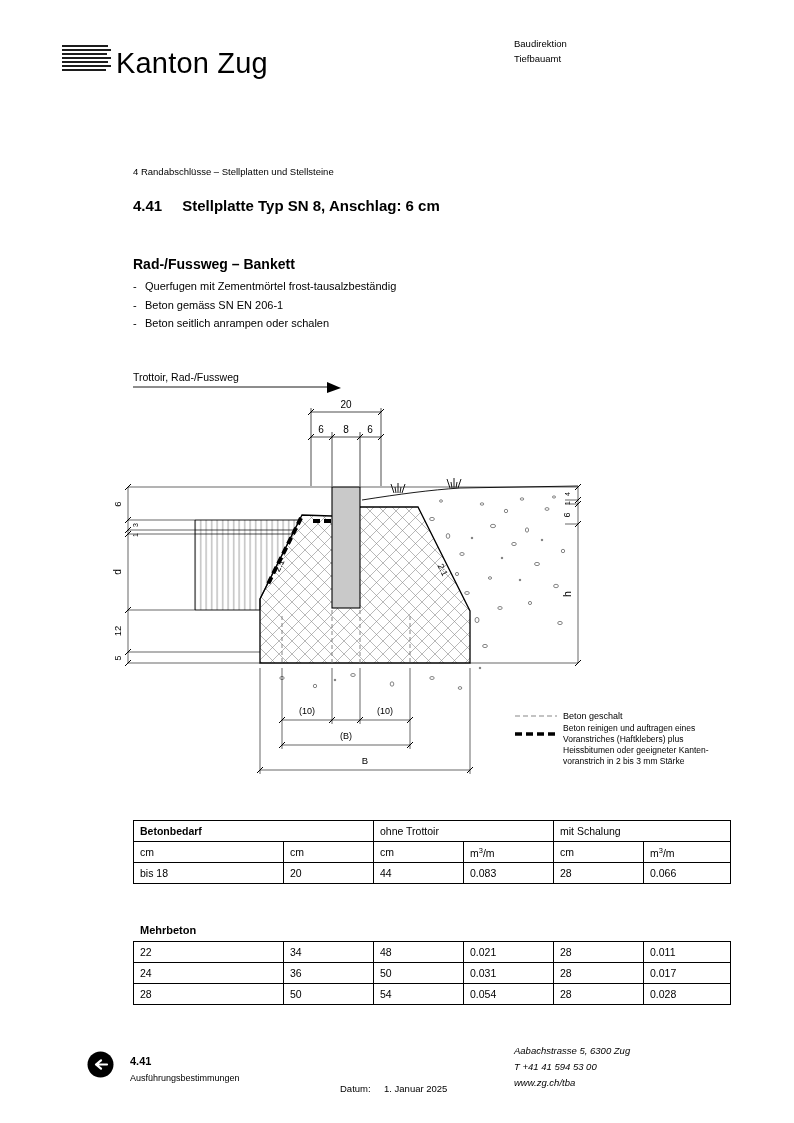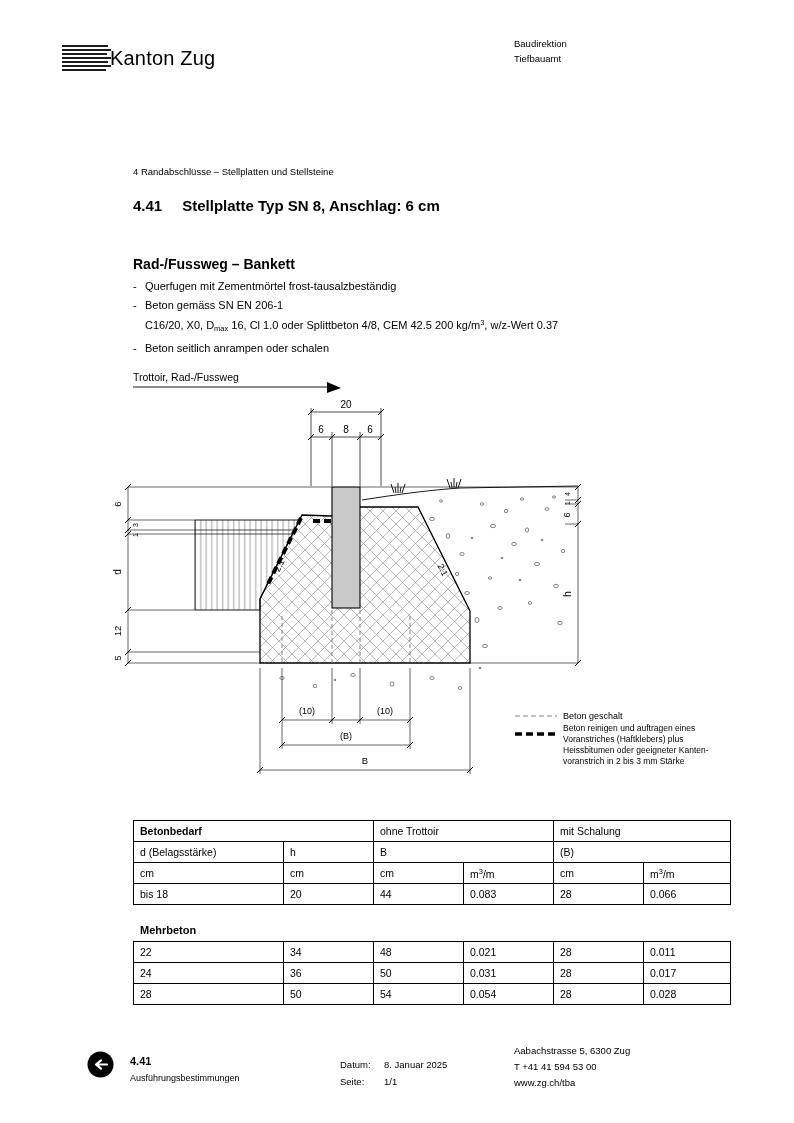--- a/index.html
+++ b/index.html
@@ -3,21 +3,21 @@
 <meta charset="utf-8">
 <style>
   * { margin:0; padding:0; box-sizing:border-box; }
   html,body { background:#e8e8e8; }
   .page {
     position:relative; width:794px; height:1123px; margin:0 auto;
     background:#ffffff; font-family:"Liberation Sans", sans-serif; color:#000;
     overflow:hidden;
   }
   .abs { position:absolute; }
-  .org-title { left:110px; top:47px; font-size:20px; letter-spacing:.2px; }
+  .org-title { left:116px; top:47px; font-size:29px; letter-spacing:.2px; }
   .dept { left:514px; top:36px; font-size:9.5px; line-height:15px; }
   .chapter { left:133px; top:166px; font-size:9.5px; }
   .title-row { left:133px; top:197px; font-size:15px; font-weight:bold; display:flex; gap:20px; }
   .subtitle { left:133px; top:256px; font-size:14px; font-weight:bold; }
   .bullets { left:133px; top:277px; font-size:11px; line-height:18.5px; }
   .bullet { display:flex; }
   .bullet .dash { width:12px; flex:0 0 12px; }
   .bullet.indent { padding-left:12px; }
   sub.small { font-size:7.5px; vertical-align:-2px; }
   sup.small { font-size:7.5px; vertical-align:4px; }
@@ -25,23 +25,23 @@
   table.t { border-collapse:collapse; table-layout:fixed; width:597px; font-size:10.5px; }
   table.t td { border:1px solid #000; height:21px; padding:1px 6px; vertical-align:middle; white-space:nowrap; overflow:hidden; }
   td.bold { font-weight:bold; }
   .t1 { left:133px; top:820px; }
   .t2-label { left:140px; top:924px; font-size:11px; font-weight:bold; }
   .t2 { left:133px; top:941px; }
   .f-icon { left:87px; top:1051px; }
   .f-code { left:130px; top:1055px; font-size:11px; font-weight:bold; }
   .f-code-label { left:130px; top:1073px; font-size:9px; }
   .f-meta { left:340px; top:1056px; font-size:9.5px; line-height:17px; }
-  .f-meta .row { display:flex; }
+  .f-meta .row { display:flex;margin-top:24px; }
   .f-meta .lbl { width:44px; flex:0 0 44px; }
-  .f-addr { left:514px; top:1043px; font-size:9.5px; line-height:16px; }
+  .f-addr { left:514px; top:1043px; font-size:9.5px; line-height:16px;font-style:italic; }
   svg text { font-family:"Liberation Sans", sans-serif; fill:#000; }
 </style>
 </head>
 <body>
 
 <div class="page">
 
   <div class="abs" style="left:62px; top:44px;">
     <svg width="52" height="30" viewBox="0 0 52 30">
       <g stroke="#1c1c1c" stroke-width="2">
@@ -69,23 +69,20 @@
   <div class="abs subtitle">Rad-/Fussweg – Bankett</div>
 
   <div class="abs bullets">
     <div class="bullet">
       <span class="dash">-</span>
       <span>Querfugen mit Zementmörtel frost-tausalzbeständig</span>
     </div>
     <div class="bullet">
       <span class="dash">-</span>
       <span>Beton gemäss SN EN 206-1</span>
-    </div>
-    <div class="bullet indent">
-      <span><span>C16/20, X0, D</span><sub class="small">max</sub><span> 16, Cl 1.0 oder Splittbeton 4/8, CEM 42.5  200 kg/m</span><sup class="small">3</sup><span>, w/z-Wert 0.37</span></span>
     </div>
     <div class="bullet">
       <span class="dash">-</span>
       <span>Beton seitlich anrampen oder schalen</span>
     </div>
   </div>
 
   <div class="abs drawing">
     <svg width="650" height="430" viewBox="0 0 650 430">
       <defs>
@@ -256,26 +253,20 @@
         <col style="width:90px">
         <col style="width:87px">
       </colgroup>
     <tbody>
       <tr>
         <td colspan="2" class="bold">Betonbedarf</td>
         <td colspan="2">ohne Trottoir</td>
         <td colspan="2">mit Schalung</td>
       </tr>
       <tr>
-        <td>d (Belagsstärke)</td>
-        <td>h</td>
-        <td colspan="2">B</td>
-        <td colspan="2">(B)</td>
-      </tr>
-      <tr>
         <td>cm</td>
         <td>cm</td>
         <td>cm</td>
         <td><span>m</span><sup class="small">3</sup><span>/m</span></td>
         <td>cm</td>
         <td><span>m</span><sup class="small">3</sup><span>/m</span></td>
       </tr>
       <tr>
         <td>bis 18</td>
         <td>20</td>
@@ -329,21 +320,21 @@
     <svg width="27" height="27" viewBox="0 0 27 27">
       <circle cx="13.5" cy="13.5" r="13" fill="#000"></circle>
       <path d="M20,13.5 L9,13.5 M9,13.5 l5,-4.2 M9,13.5 l5,4.2" stroke="#fff" stroke-width="2.2" fill="none" stroke-linecap="round"></path>
     </svg>
   </div>
   <div class="abs f-code">4.41</div>
   <div class="abs f-code-label">Ausführungsbestimmungen</div>
   <div class="abs f-meta">
     <div class="row">
       <span class="lbl">Datum:</span>
-      <span>8. Januar 2025</span>
+      <span>1. Januar 2025</span>
     </div>
     <div class="row">
       <span class="lbl">Seite:</span>
       <span>1/1</span>
     </div>
   </div>
   <div class="abs f-addr">
     <div>Aabachstrasse 5, 6300 Zug</div>
     <div>T +41 41 594 53 00</div>
     <div>www.zg.ch/tba</div>

